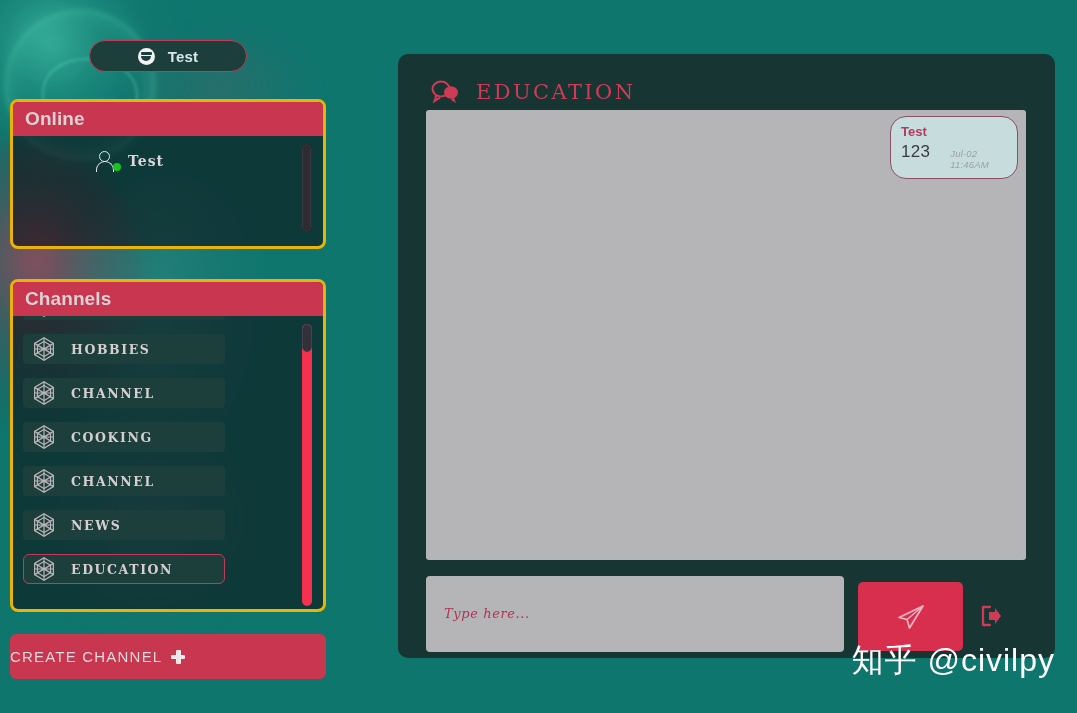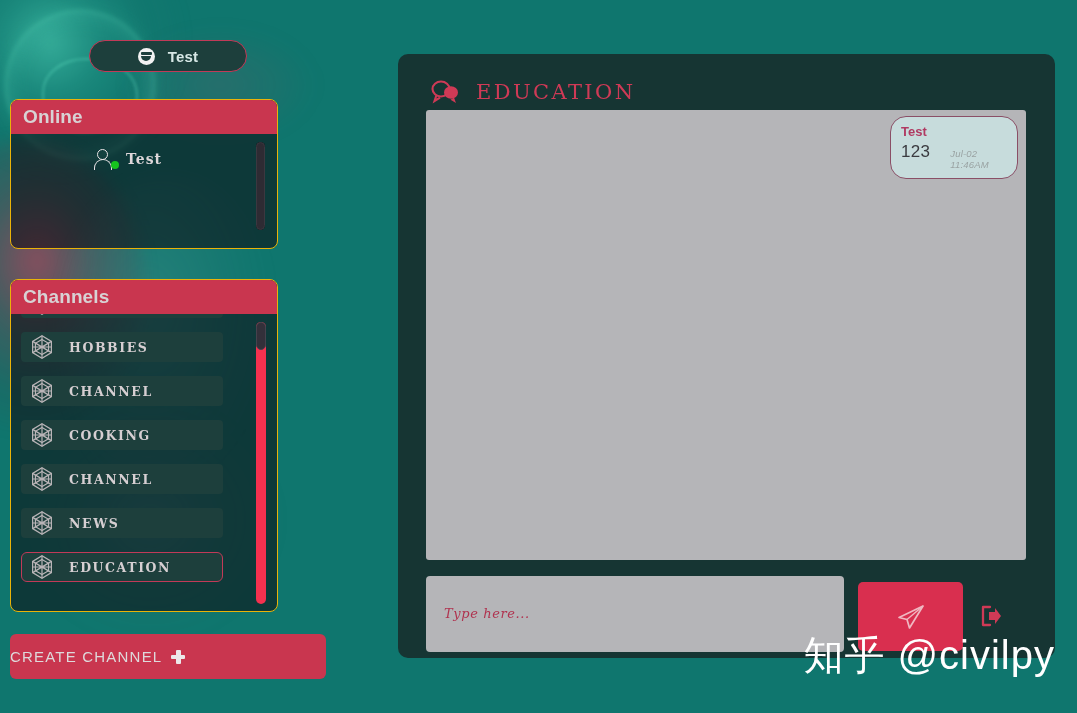--- a/index.html
+++ b/index.html
@@ -128,22 +128,22 @@
     font-size: 15px;
     font-weight: bold;
     color: #d7e8e6;
     letter-spacing: .2px;
   }
 
   
   .panel {
     position: absolute;
     left: 10px;
-    width: 268px;
-    border: 1px solid #eab308;
+    width: 316px;
+    border: 3px solid #eab308;
     border-radius: 8px;
     background: rgba(12,8,14,0.55);
     overflow: hidden;
   }
   .panel-head {
     height: 34px;
     background: #c9364f;
     display: flex;
     align-items: center;
     padding-left: 12px;
@@ -428,21 +428,21 @@
     display: flex;
     align-items: center;
     justify-content: center;
     cursor: pointer;
   }
 
   
   .watermark {
     position: absolute;
     right: 22px; bottom: 30px;
-    font-size: 40px;
+    font-size: 32px;
     color: #ffffff;
     letter-spacing: 1px;
     z-index: 9;
     pointer-events: none;
     white-space: nowrap;
   }
 </style>
 </head>
 <body>
 

